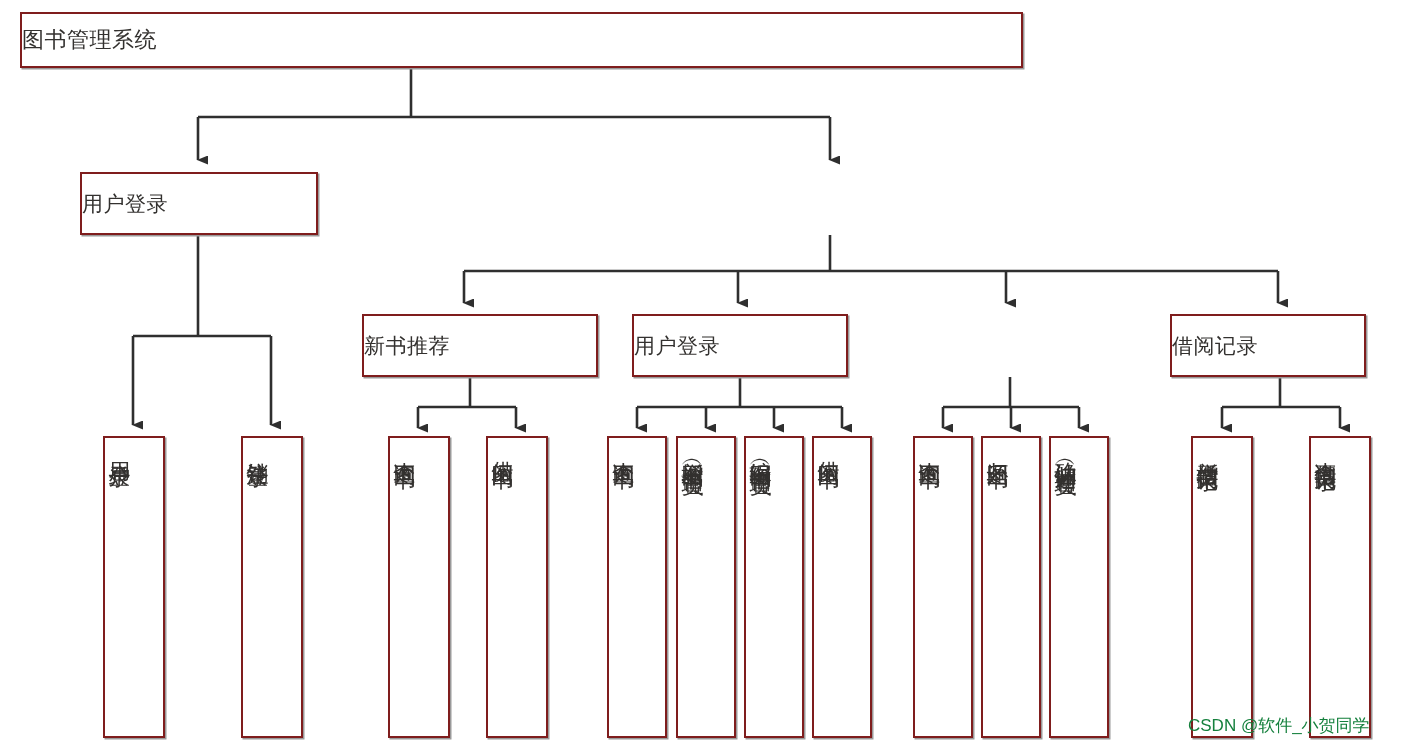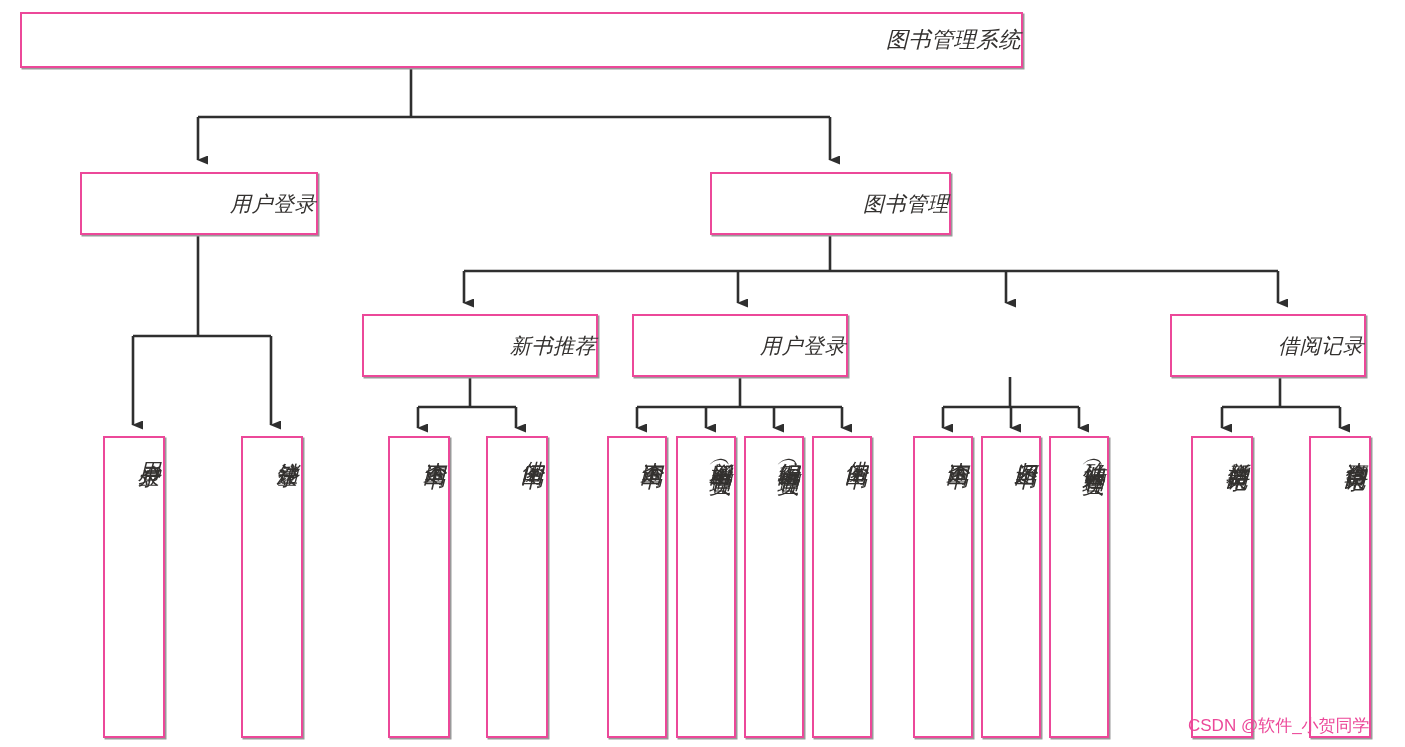--- a/index.html
+++ b/index.html
@@ -23,28 +23,27 @@
     left: 0;
     top: 0;
     width: 1405px;
     height: 747px;
     pointer-events: none;
   }
   .node {
     position: absolute;
     box-sizing: border-box;
     background: #ffffff;
-    border: 2px solid #ec4899;
+    border: 2px solid #7f1d1d;
     box-shadow: 1.5px 1.5px 0 0 #9a9a9a;
     display: flex;
     align-items: center;
-    justify-content: flex-end;
+    justify-content: flex-start;
     color: #33312f;
     z-index: 3;
-    font-style: italic;
   }
   .node .label {
     display: block;
     text-align: center;
     line-height: 1.12;
     letter-spacing: 0.5px;
     white-space: nowrap;
   }
   
   .node.horiz .label {
@@ -65,21 +64,21 @@
     line-height: 1.30;
     letter-spacing: 2px;
     white-space: nowrap;
     max-height: 100%;
   }
   .watermark {
     position: absolute;
     left: 1188px;
     top: 714px;
     font-size: 17px;
-    color: #ec4899;
+    color: #15803d;
     white-space: nowrap;
     z-index: 6;
     font-family: "Liberation Sans", "DejaVu Sans", sans-serif;
   }
 </style>
 </head>
 <body>
 
 <div id="diagram-root">
 
@@ -133,23 +132,20 @@
     </g>
   </svg>
 
   <div class="node horiz root" style="left:20px; top:12px; width:1003px; height:56px;">
     <span class="label">图书管理系统</span>
   </div>
 
   <div class="node horiz" style="left:80px; top:172px; width:238px; height:63px;">
     <span class="label">用户登录</span>
   </div>
-  <div class="node horiz" style="left:710px; top:172px; width:241px; height:63px;">
-    <span class="label">图书管理</span>
-  </div>
 
   <div class="node horiz" style="left:362px; top:314px; width:236px; height:63px;">
     <span class="label">新书推荐</span>
   </div>
   <div class="node horiz" style="left:632px; top:314px; width:216px; height:63px;">
     <span class="label">用户登录</span>
   </div>
   <div class="node horiz" style="left:1170px; top:314px; width:196px; height:63px;">
     <span class="label">借阅记录</span>
   </div>

